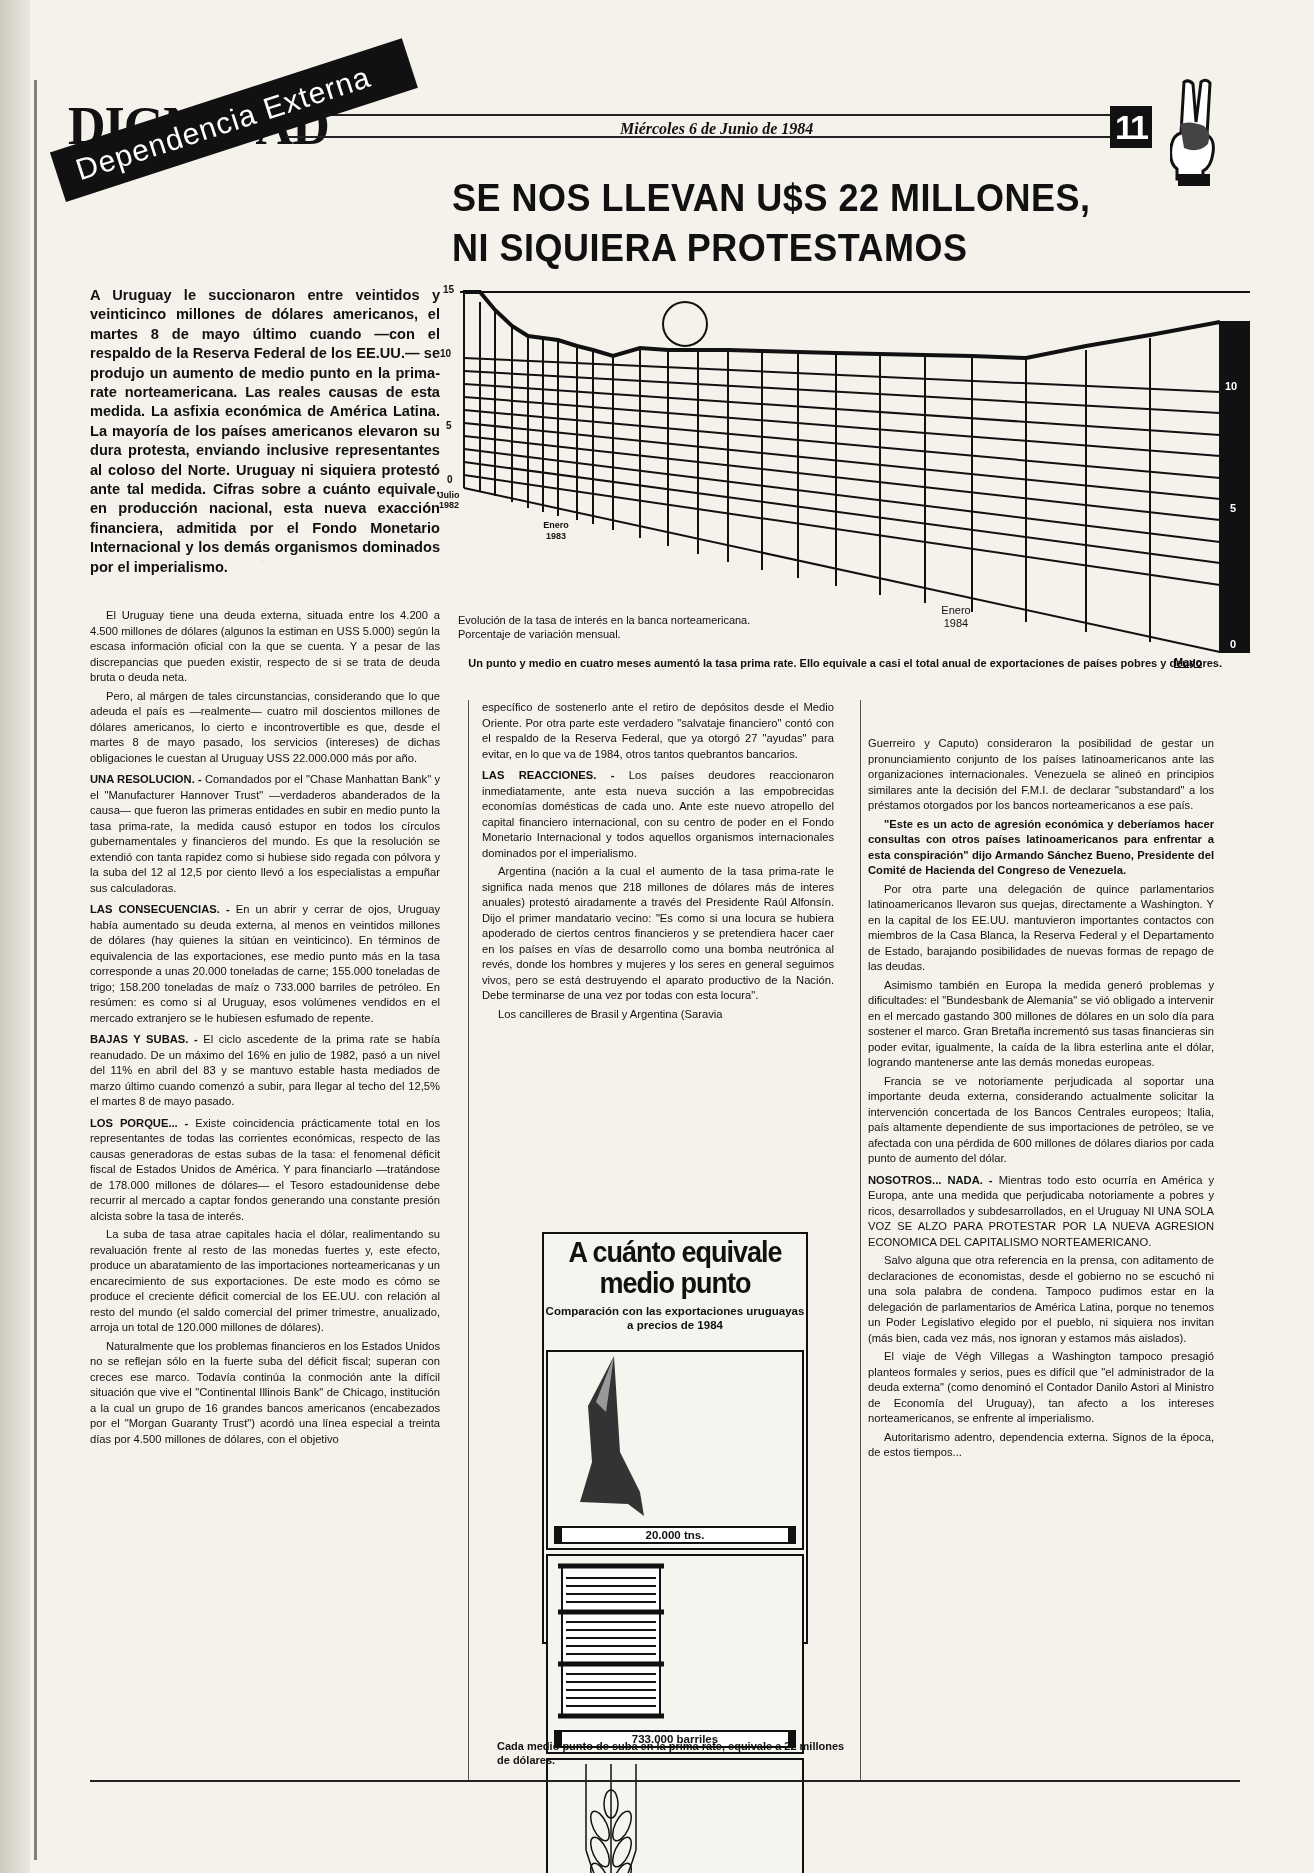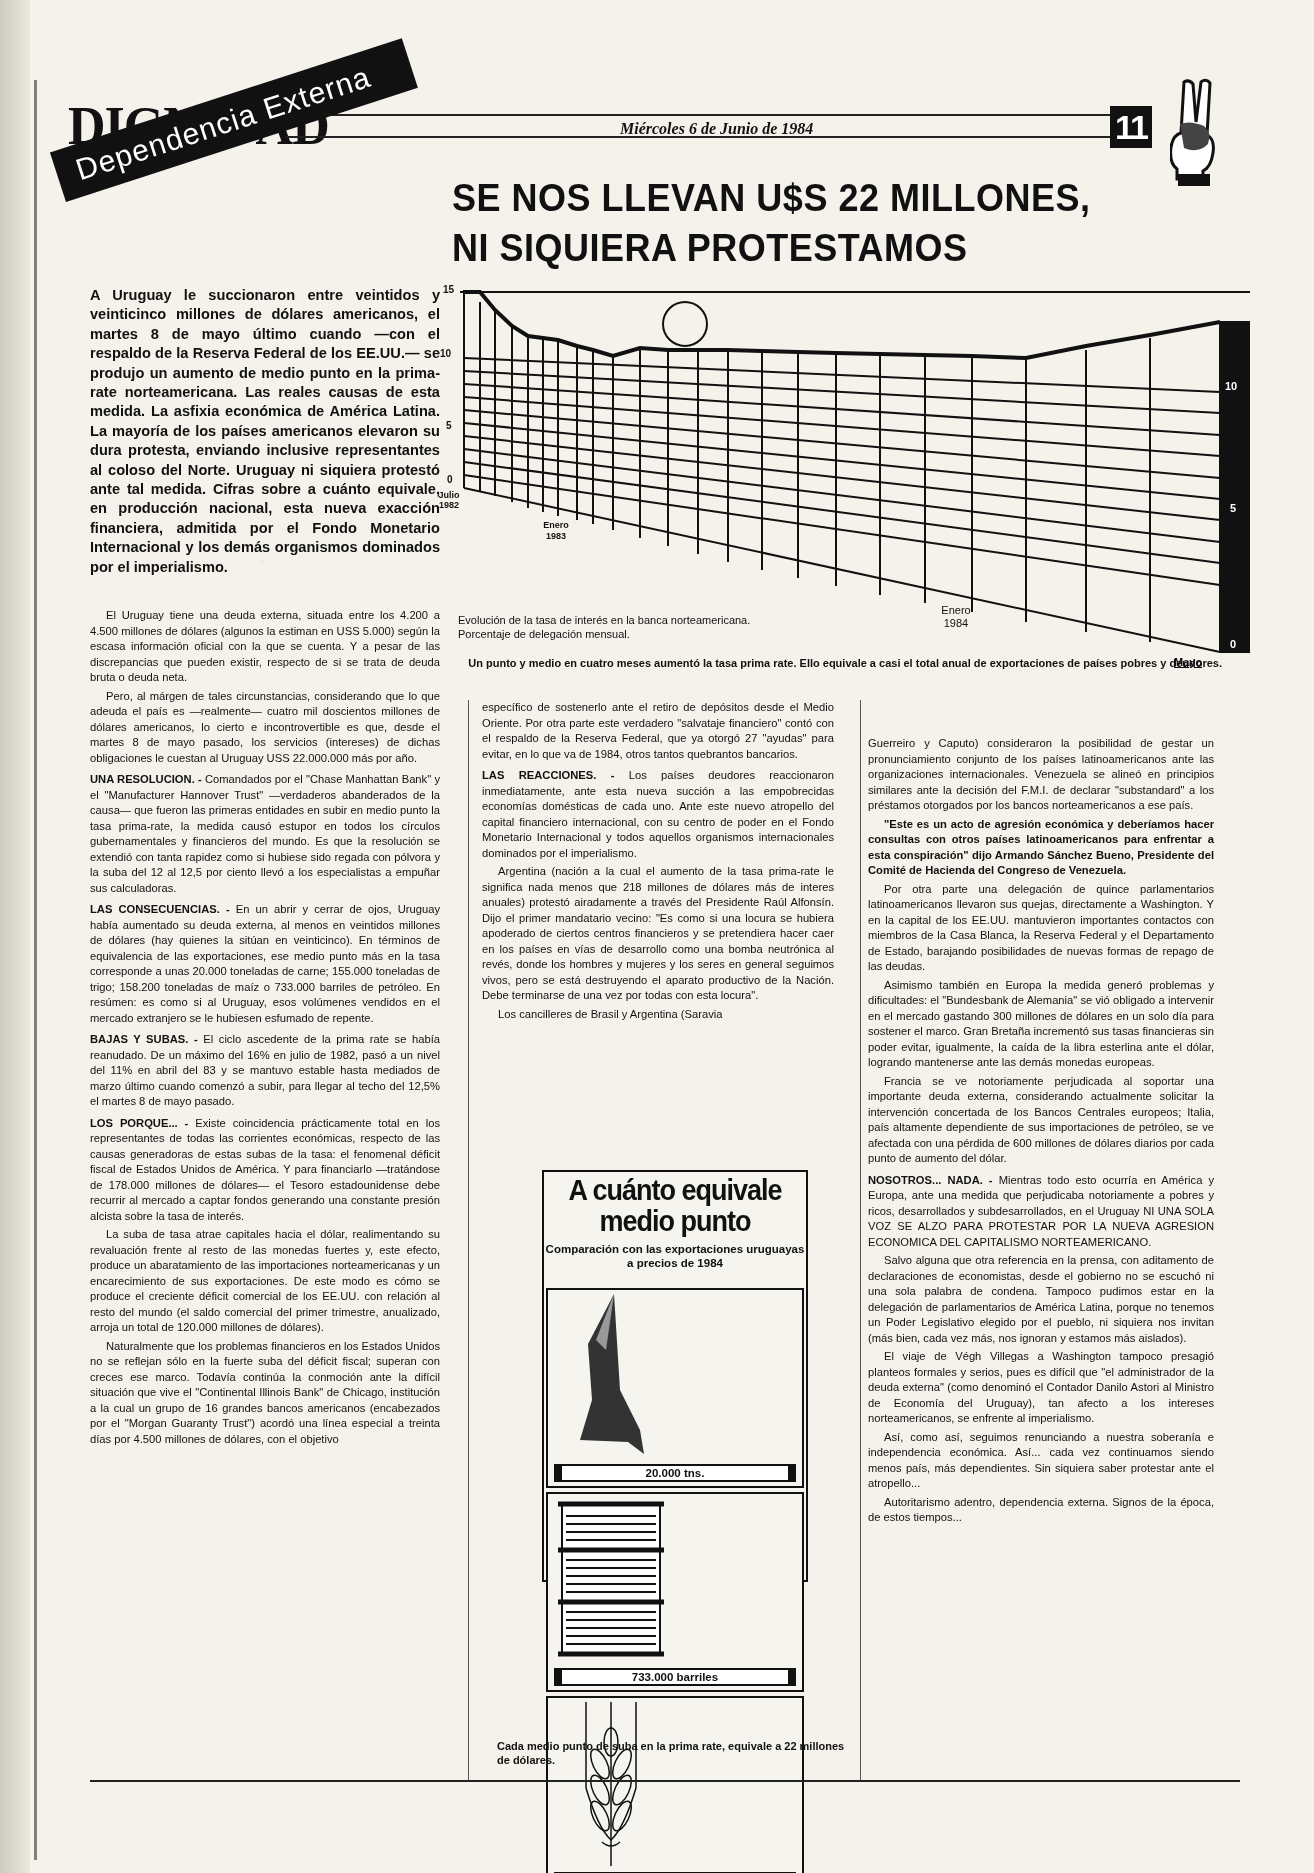--- a/index.html
+++ b/index.html
@@ -43,21 +43,21 @@
   .kicker { font-weight: bold; }
 
   
   .chart { position: absolute; left: 450px; top: 280px; width: 800px; height: 420px; }
   .chart-caption { position: absolute; left: 458px; top: 613px; font-size: 11px; line-height: 14px; }
   .chart-sub { position: absolute; left: 462px; top: 656px; width: 760px; font-size: 11px; font-weight: bold;
     text-align: right; line-height: 14px; }
   .axis-label { position: absolute; font-size: 10px; font-weight: bold; }
 
   
-  .infobox { position: absolute; left: 542px; top: 1170px; width: 266px; height: 412px; border: 2px solid #111; background: #f6f4ee; }
+  .infobox { position: absolute; left: 542px; top: 1232px; width: 266px; height: 412px; border: 2px solid #111; background: #f6f4ee; }
   .info-title { text-align: center; font-weight: bold; font-size: 27px; line-height: 28px; margin-top: 6px;
     letter-spacing: -1px; transform: scaleY(1.1); }
   .info-sub { text-align: center; font-weight: bold; font-size: 11.5px; line-height: 14px; margin-top: 8px; }
   .info-grid { position: absolute; left: 0; top: 116px; width: 262px; display: grid; grid-template-columns: 1fr; gap: 4px; padding: 0 2px; }
   .cell { position: relative; height: 200px; border: 2px solid #111; background: #f6f4ee; }
   .cell-label { position: absolute; left: 6px; right: 6px; bottom: 4px; height: 18px; background: #111; padding: 2px 8px; }
   .cell-label span { display: block; background: #fff; font-weight: bold; font-size: 11.5px; text-align: center; line-height: 14px; }
   .info-caption { position: absolute; left: 497px; top: 1739px; width: 350px; font-size: 11px; font-weight: bold; line-height: 14px; }
 
   .bottom-rule { position: absolute; left: 90px; top: 1780px; width: 1150px; height: 2px; background: #222; }
@@ -151,21 +151,21 @@
   <div class="axis-label" style="left:440px;top:348px;">10</div>
   <div class="axis-label" style="left:446px;top:420px;">5</div>
   <div class="axis-label" style="left:447px;top:474px;">0</div>
   <div class="axis-label" style="left:434px;top:490px;width:30px;font-size:9px;line-height:10px;text-align:center;">Julio 1982</div>
   <div class="axis-label" style="left:538px;top:520px;width:36px;font-size:9px;line-height:11px;text-align:center;">Enero 1983</div>
   <div class="axis-label" style="left:938px;top:604px;width:36px;font-size:11px;line-height:13px;text-align:center;font-weight:normal;">Enero 1984</div>
   <div class="axis-label" style="left:1174px;top:656px;font-size:11px;text-decoration:underline;">Mayo</div>
 
   <div class="chart-caption">
     <div>Evolución de la tasa de interés en la banca norteamericana.</div>
-    <div>Porcentaje de delegación mensual.</div>
+    <div>Porcentaje de variación mensual.</div>
   </div>
   <div class="chart-sub">Un punto y medio en cuatro meses aumentó la tasa prima rate. Ello equivale a casi el total anual de exportaciones de países pobres y deudores.</div>
 
   <div class="col" style="left:90px;top:608px;width:350px;">
     <p class="ind"><span class="kicker"></span> <span>El Uruguay tiene una deuda externa, situada entre los 4.200 a 4.500 millones de dólares (algunos la estiman en USS 5.000) según la escasa información oficial con la que se cuenta. Y a pesar de las discrepancias que pueden existir, respecto de si se trata de deuda bruta o deuda neta.</span></p>
     <p class="ind"><span class="kicker"></span> <span>Pero, al márgen de tales circunstancias, considerando que lo que adeuda el país es —realmente— cuatro mil doscientos millones de dólares americanos, lo cierto e incontrovertible es que, desde el martes 8 de mayo pasado, los servicios (intereses) de dichas obligaciones le cuestan al Uruguay USS 22.000.000 más por año.</span></p>
     <p style="margin-top:6px"><span class="kicker">UNA RESOLUCION. -</span> <span>Comandados por el "Chase Manhattan Bank" y el "Manufacturer Hannover Trust" —verdaderos abanderados de la causa— que fueron las primeras entidades en subir en medio punto la tasa prima-rate, la medida causó estupor en todos los círculos gubernamentales y financieros del mundo. Es que la resolución se extendió con tanta rapidez como si hubiese sido regada con pólvora y la suba del 12 al 12,5 por ciento llevó a los especialistas a empuñar sus calculadoras.</span></p>
     <p style="margin-top:6px"><span class="kicker">LAS CONSECUENCIAS. -</span> <span>En un abrir y cerrar de ojos, Uruguay había aumentado su deuda externa, al menos en veintidos millones de dólares (hay quienes la sitúan en veinticinco). En términos de equivalencia de las exportaciones, ese medio punto más en la tasa corresponde a unas 20.000 toneladas de carne; 155.000 toneladas de trigo; 158.200 toneladas de maíz o 733.000 barriles de petróleo. En resúmen: es como si al Uruguay, esos volúmenes vendidos en el mercado extranjero se le hubiesen esfumado de repente.</span></p>
     <p style="margin-top:6px"><span class="kicker">BAJAS Y SUBAS. -</span> <span>El ciclo ascedente de la prima rate se había reanudado. De un máximo del 16% en julio de 1982, pasó a un nivel del 11% en abril del 83 y se mantuvo estable hasta mediados de marzo último cuando comenzó a subir, para llegar al techo del 12,5% el martes 8 de mayo pasado.</span></p>
     <p style="margin-top:6px"><span class="kicker">LOS PORQUE... -</span> <span>Existe coincidencia prácticamente total en los representantes de todas las corrientes económicas, respecto de las causas generadoras de estas subas de la tasa: el fenomenal déficit fiscal de Estados Unidos de América. Y para financiarlo —tratándose de 178.000 millones de dólares— el Tesoro estadounidense debe recurrir al mercado a captar fondos generando una constante presión alcista sobre la tasa de interés.</span></p>
@@ -251,20 +251,19 @@
 
   <div class="col" style="left:868px;top:700px;width:346px;margin-top:36px;">
     <p><span class="kicker"></span> <span>Guerreiro y Caputo) consideraron la posibilidad de gestar un pronunciamiento conjunto de los países latinoamericanos ante las organizaciones internacionales. Venezuela se alineó en principios similares ante la decisión del F.M.I. de declarar "substandard" a los préstamos otorgados por los bancos norteamericanos a ese país.</span></p>
     <p class="ind" style="font-weight:bold"><span class="kicker"></span> <span>"Este es un acto de agresión económica y deberíamos hacer consultas con otros países latinoamericanos para enfrentar a esta conspiración" dijo Armando Sánchez Bueno, Presidente del Comité de Hacienda del Congreso de Venezuela.</span></p>
     <p class="ind"><span class="kicker"></span> <span>Por otra parte una delegación de quince parlamentarios latinoamericanos llevaron sus quejas, directamente a Washington. Y en la capital de los EE.UU. mantuvieron importantes contactos con miembros de la Casa Blanca, la Reserva Federal y el Departamento de Estado, barajando posibilidades de nuevas formas de repago de las deudas.</span></p>
     <p class="ind"><span class="kicker"></span> <span>Asimismo también en Europa la medida generó problemas y dificultades: el "Bundesbank de Alemania" se vió obligado a intervenir en el mercado gastando 300 millones de dólares en un solo día para sostener el marco. Gran Bretaña incrementó sus tasas financieras sin poder evitar, igualmente, la caída de la libra esterlina ante el dólar, logrando mantenerse ante las demás monedas europeas.</span></p>
     <p class="ind"><span class="kicker"></span> <span>Francia se ve notoriamente perjudicada al soportar una importante deuda externa, considerando actualmente solicitar la intervención concertada de los Bancos Centrales europeos; Italia, país altamente dependiente de sus importaciones de petróleo, se ve afectada con una pérdida de 600 millones de dólares diarios por cada punto de aumento del dólar.</span></p>
     <p style="margin-top:6px"><span class="kicker">NOSOTROS... NADA. -</span> <span>Mientras todo esto ocurría en América y Europa, ante una medida que perjudicaba notoriamente a pobres y ricos, desarrollados y subdesarrollados, en el Uruguay NI UNA SOLA VOZ SE ALZO PARA PROTESTAR POR LA NUEVA AGRESION ECONOMICA DEL CAPITALISMO NORTEAMERICANO.</span></p>
     <p class="ind"><span class="kicker"></span> <span>Salvo alguna que otra referencia en la prensa, con aditamento de declaraciones de economistas, desde el gobierno no se escuchó ni una sola palabra de condena. Tampoco pudimos estar en la delegación de parlamentarios de América Latina, porque no tenemos un Poder Legislativo elegido por el pueblo, ni siquiera nos invitan (más bien, cada vez más, nos ignoran y estamos más aislados).</span></p>
     <p class="ind"><span class="kicker"></span> <span>El viaje de Végh Villegas a Washington tampoco presagió planteos formales y serios, pues es difícil que "el administrador de la deuda externa" (como denominó el Contador Danilo Astori al Ministro de Economía del Uruguay), tan afecto a los intereses norteamericanos, se enfrente al imperialismo.</span></p>
-    <p class="ind"><span class="kicker"></span> <span>Así, como así, seguimos renunciando a nuestra soberanía e independencia económica. Así... cada vez continuamos siendo menos país, más dependientes. Sin siquiera saber protestar ante el atropello...</span></p>
     <p class="ind"><span class="kicker"></span> <span>Autoritarismo adentro, dependencia externa. Signos de la época, de estos tiempos...</span></p>
   </div>
 
   <div class="col-rule" style="left:468px;top:700px;height:1080px;"></div>
   <div class="col-rule" style="left:860px;top:700px;height:1080px;"></div>
   <div class="bottom-rule"></div>
 </div>
 
 </body></html>

